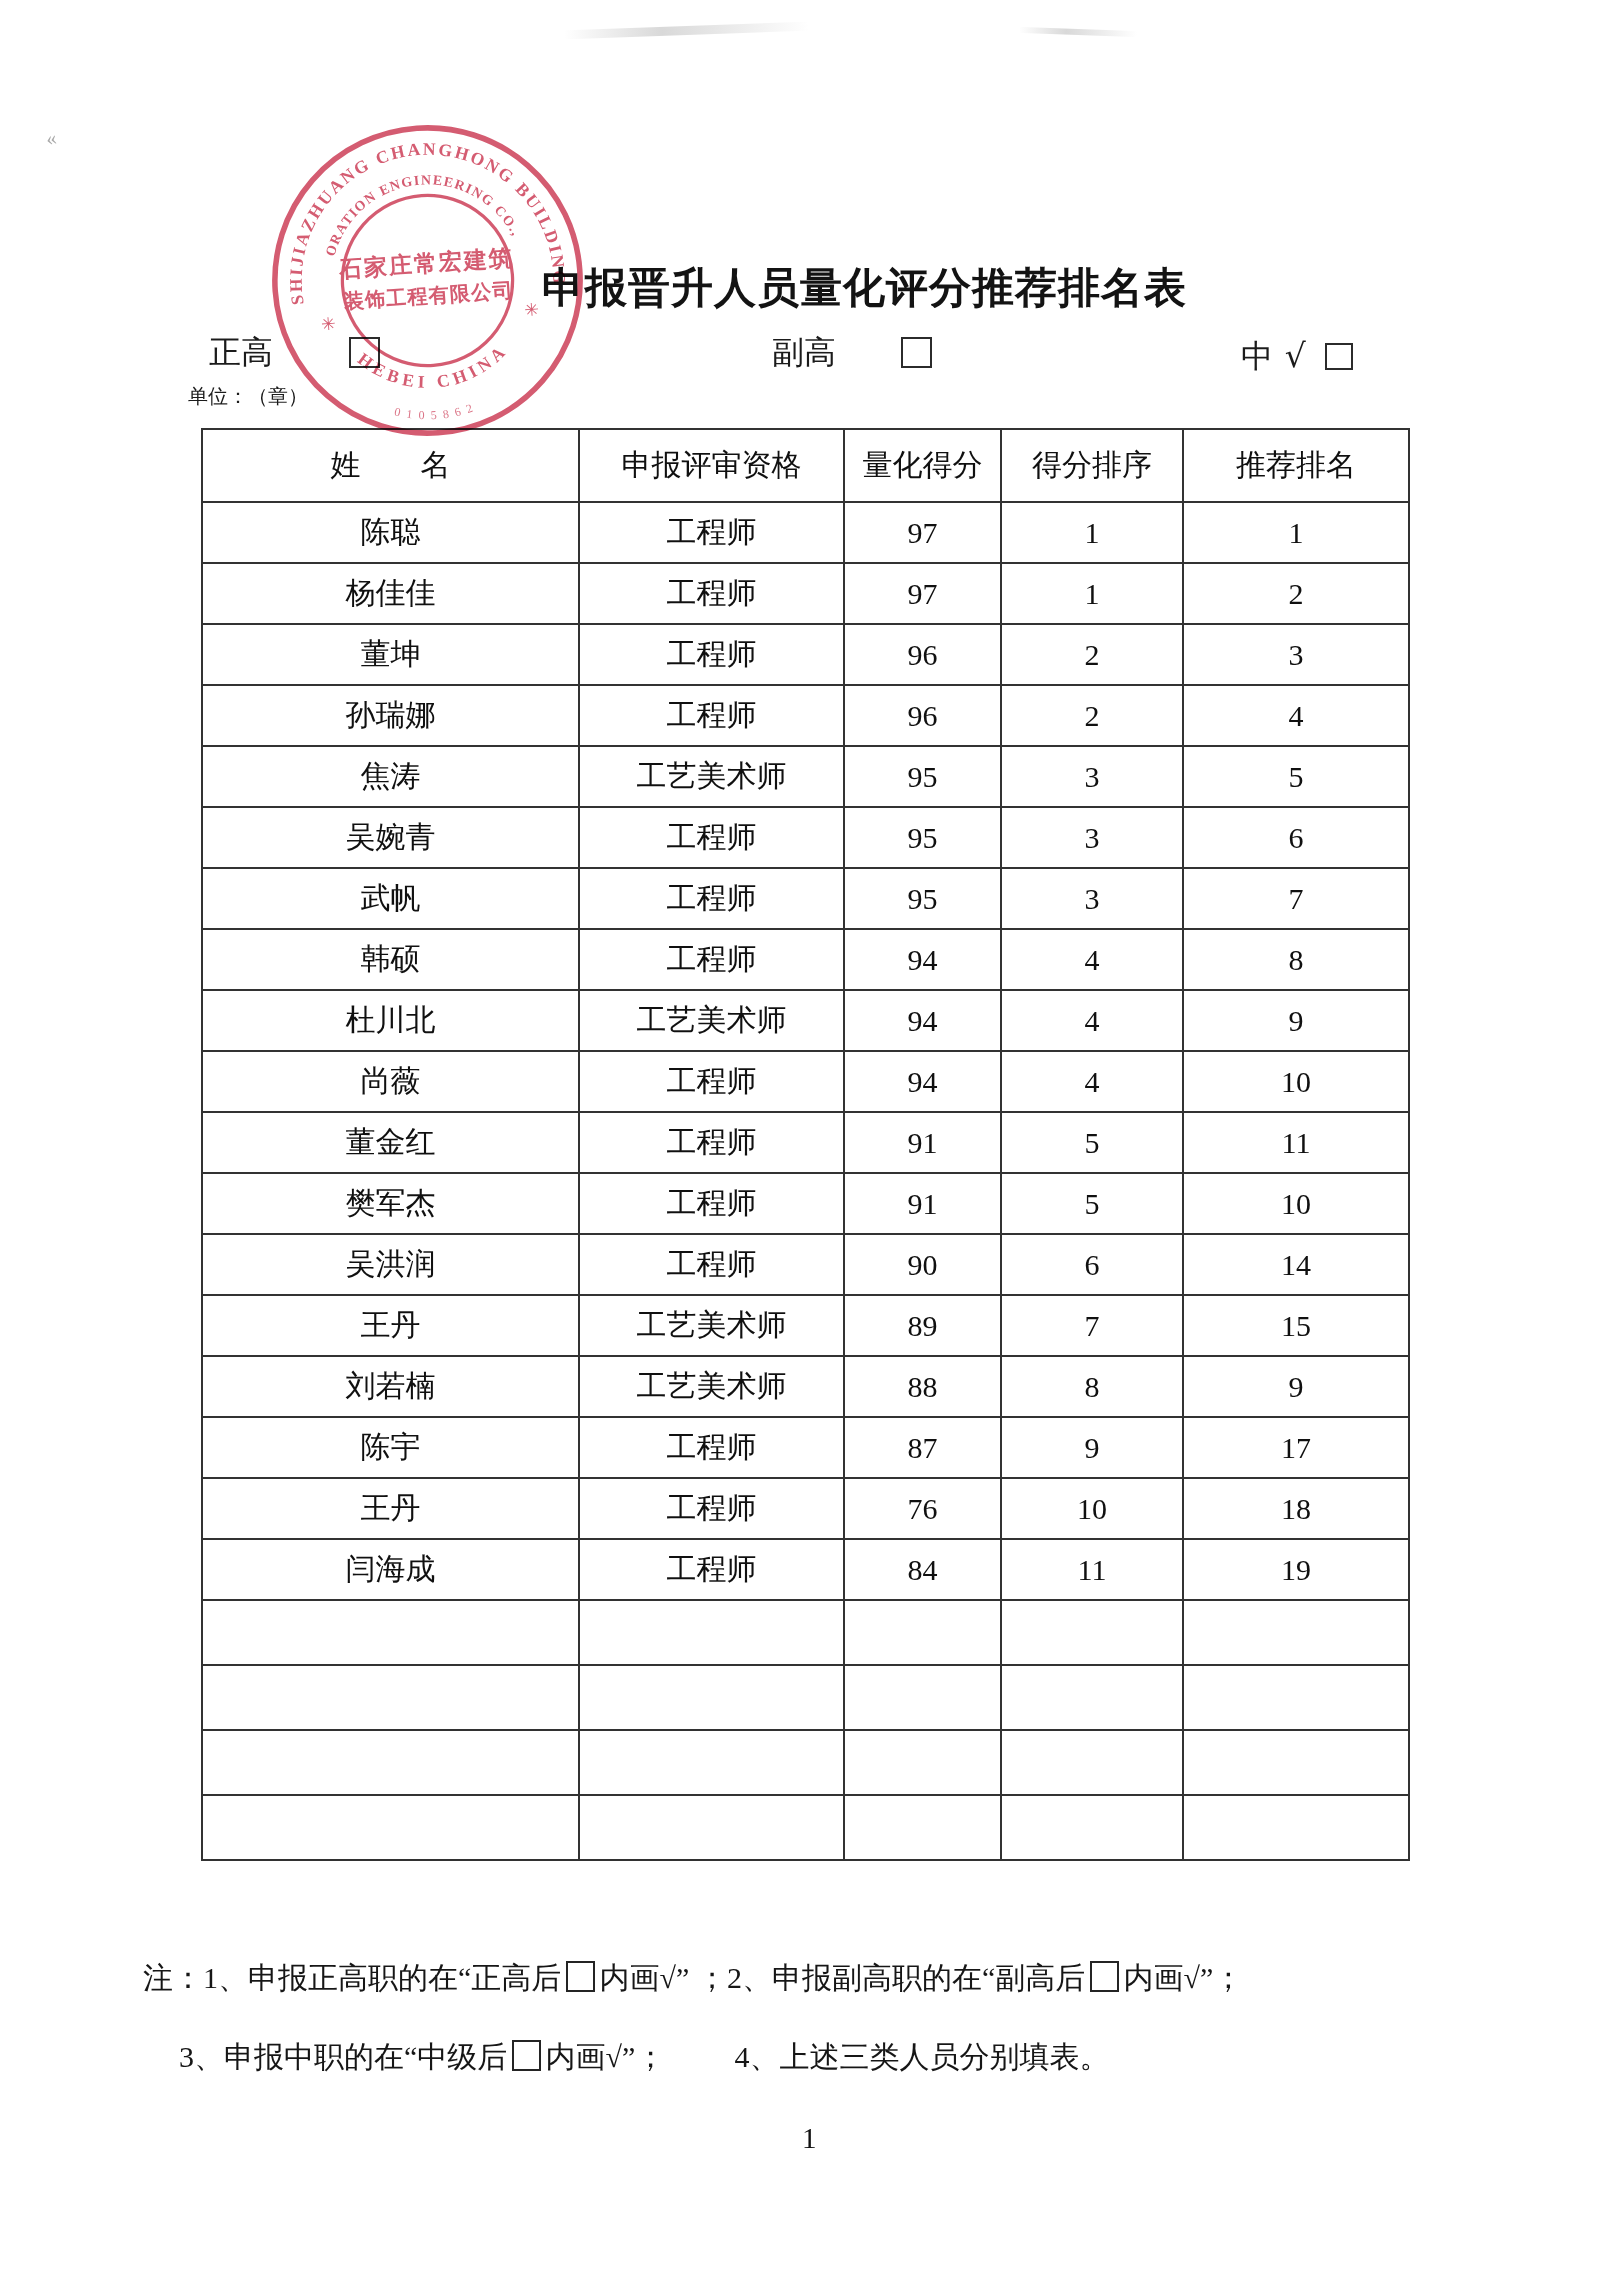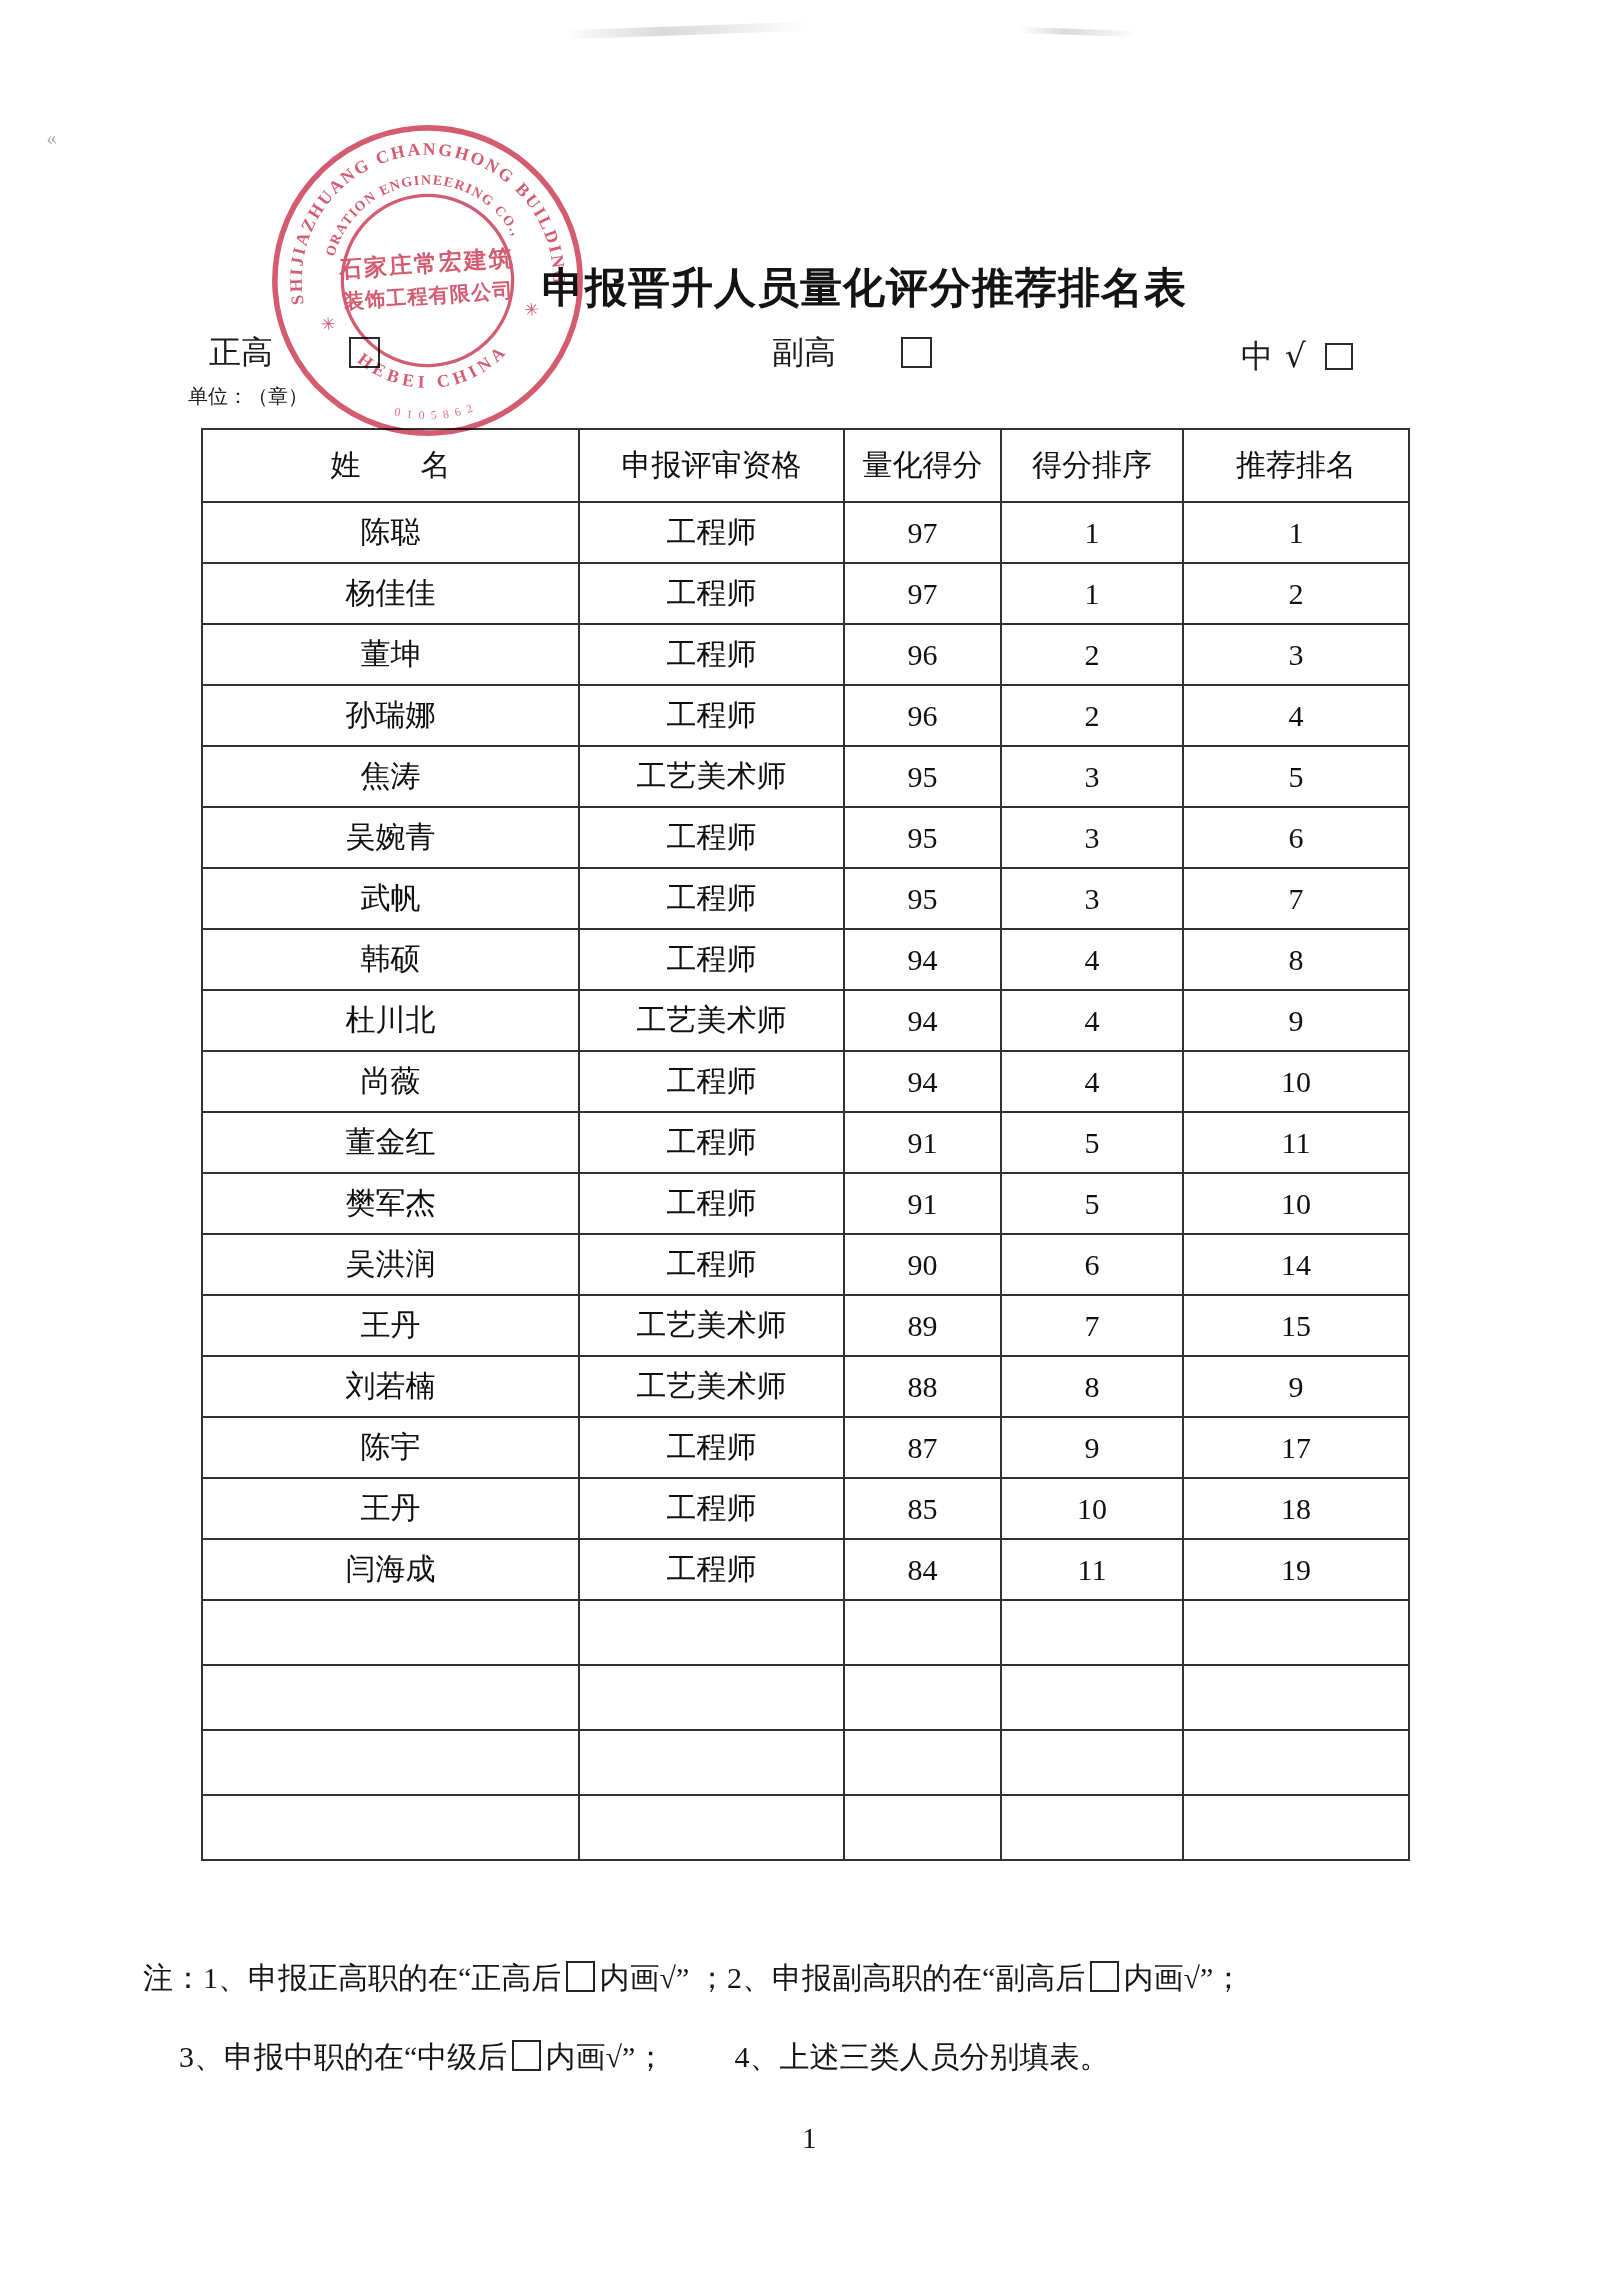--- a/index.html
+++ b/index.html
@@ -257,21 +257,21 @@
       <tr>
         <td>陈宇</td>
         <td>工程师</td>
         <td>87</td>
         <td>9</td>
         <td>17</td>
       </tr>
       <tr>
         <td>王丹</td>
         <td>工程师</td>
-        <td>85</td>
+        <td>76</td>
         <td>10</td>
         <td>18</td>
       </tr>
       <tr>
         <td>闫海成</td>
         <td>工程师</td>
         <td>84</td>
         <td>11</td>
         <td>19</td>
       </tr>

